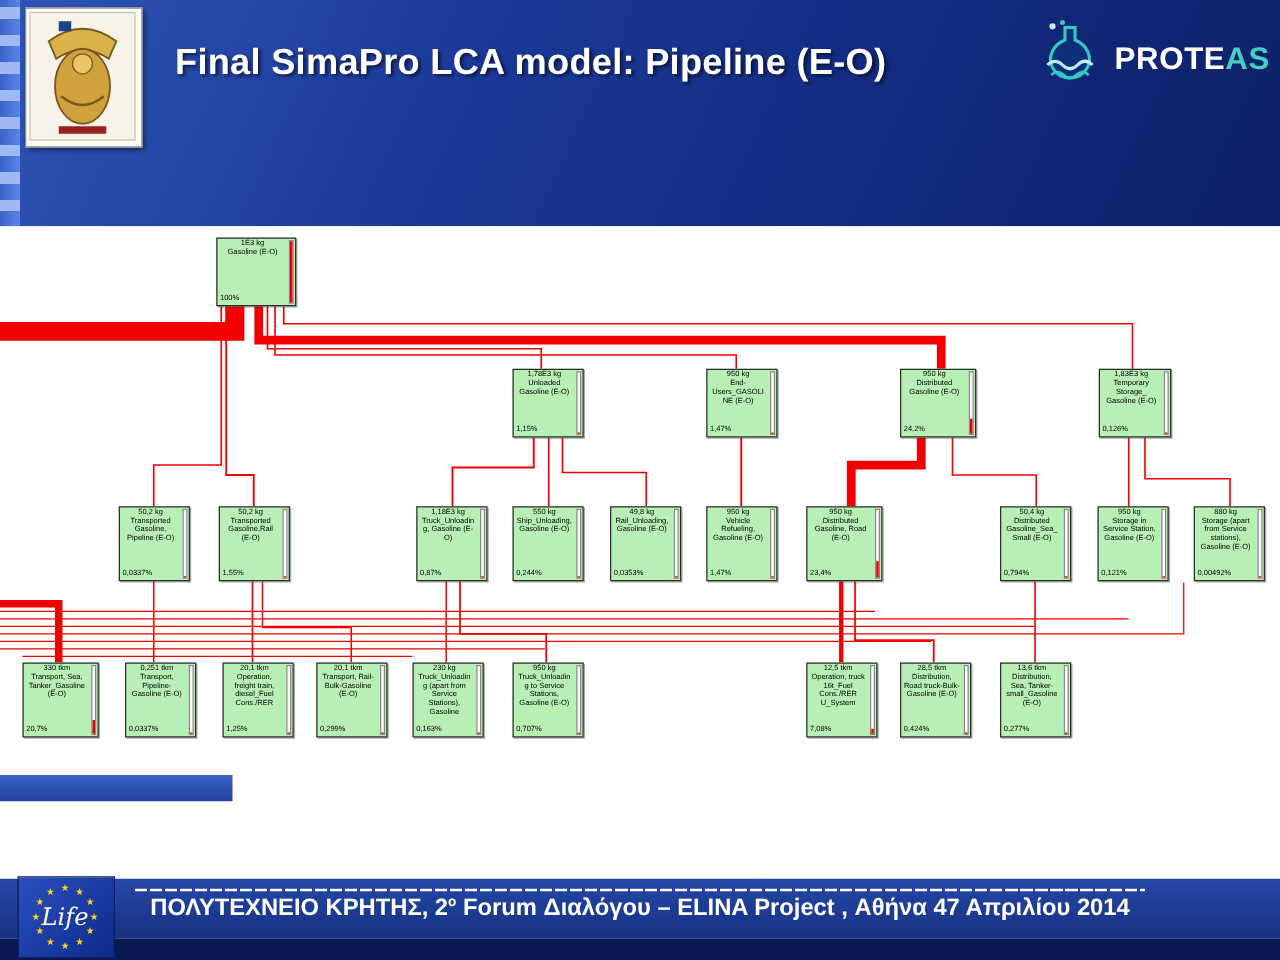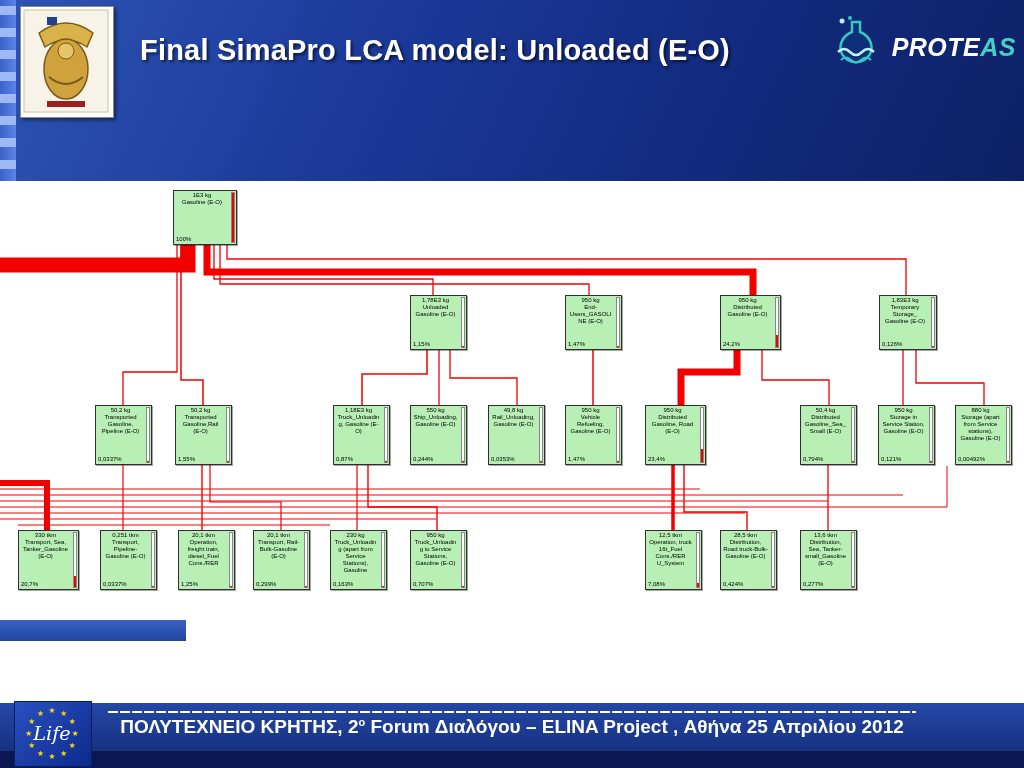--- a/index.html
+++ b/index.html
@@ -11,21 +11,21 @@
     background:linear-gradient(115deg,#2e55b5 0%,#1b3a9a 35%,#122a7e 70%,#0e2166 100%);}
   .left-strip{position:absolute;left:0;top:0;width:16px;height:181px;
     background:linear-gradient(90deg,#3a62c8,#5b84e8);}
   .left-strip::before{content:"";position:absolute;inset:0;
     background:repeating-linear-gradient(180deg,transparent 0 6px,#9fb9f5 6px 15px,transparent 15px 22px);}
   .tuc-logo{position:absolute;left:20px;top:6px;width:92px;height:110px;background:#fdfdf8;
     border:1px solid #8a8a8a;box-shadow:2px 2px 4px rgba(0,0,0,.5);}
   .slide-title{position:absolute;left:140px;top:34px;margin:0;font-size:29px;font-weight:700;
     color:#ffffff;text-shadow:2px 2px 3px rgba(0,0,0,.6);letter-spacing:.2px;}
   .proteas{position:absolute;right:8px;top:14px;display:flex;align-items:center;gap:6px;}
-  .proteas-text{font-size:25px;font-weight:700;letter-spacing:.5px;font-style:italic;}
+  .proteas-text{font-size:25px;font-weight:700;letter-spacing:.5px;}
   .proteas-text .p1{color:#ffffff;}
   .proteas-text .p2{color:#45d0c6;}
 
   
   .canvas{position:absolute;left:0;top:181px;width:1024px;height:522px;background:#ffffff;z-index:0;}
   #links-svg{position:absolute;left:0;top:0;width:1024px;height:768px;z-index:1;pointer-events:none;}
   #diagram-boxes{position:absolute;left:0;top:0;width:1024px;height:768px;z-index:2;}
   .blue-strip{position:absolute;left:0;top:620px;width:186px;height:21px;
     background:linear-gradient(180deg,#3a62c8,#20449e);z-index:3;}
 
@@ -63,21 +63,21 @@
         <rect x="3" y="3" width="84" height="102" fill="#f7f3e8" stroke="#c9c2ad"></rect>
         <path d="M18 26 Q45 6 72 26 L66 40 Q45 26 24 40 Z" fill="#d9b24a" stroke="#7a5a1a" stroke-width="1.5"></path>
         <ellipse cx="45" cy="62" rx="22" ry="30" fill="#cfa23e" stroke="#7a5a1a" stroke-width="1.5"></ellipse>
         <circle cx="45" cy="44" r="8" fill="#e7c569" stroke="#7a5a1a"></circle>
         <path d="M28 70 Q45 84 62 70" stroke="#7a5a1a" stroke-width="2" fill="none"></path>
         <rect x="26" y="94" width="38" height="6" fill="#9a1f1f"></rect>
         <rect x="26" y="10" width="10" height="8" fill="#20418c"></rect>
       </svg>
     </div>
 
-    <h1 class="slide-title">Final SimaPro LCA model: Unloaded (E-O)</h1>
+    <h1 class="slide-title">Final SimaPro LCA model: Pipeline (E-O)</h1>
 
     <div class="proteas">
       <svg width="56" height="66" viewBox="0 0 56 66">
         <circle cx="12" cy="7" r="2.5" fill="#bfeef2"></circle>
         <circle cx="20" cy="4" r="2" fill="#35c9bf"></circle>
         <path d="M22 8 h8 v10 c10 4 14 14 10 22 a16 16 0 0 1 -28 0 c-4 -8 0 -18 10 -22 z" fill="#0d2f7a" stroke="#35c9bf" stroke-width="2.5"></path>
         <path d="M8 38 q6 -6 12 0 t12 0 t12 0" stroke="#bfeef2" stroke-width="2.5" fill="none"></path>
         <path d="M11 46 q5 -5 10 0 t10 0 t10 0" stroke="#35c9bf" stroke-width="2" fill="none"></path>
       </svg>
       <div class="proteas-text"><span class="p1">PROTE</span><span class="p2">AS</span></div>
@@ -309,21 +309,21 @@
         <div class="pct">0,277%</div>
         <div class="track">
           <i style="height:1px"></i>
         </div>
       </div>
     </div>
   <div class="blue-strip" style="z-index:3;position:absolute;"></div>
 
   <div class="footer">
     <div class="footer-rule"></div>
-    <div class="footer-text"><span>ΠΟΛΥΤΕΧΝΕΙΟ ΚΡΗΤΗΣ, 2</span><sup>ο</sup><span> Forum Διαλόγου – ELINA Project , Αθήνα 25 Απριλίου 2012</span></div>
+    <div class="footer-text"><span>ΠΟΛΥΤΕΧΝΕΙΟ ΚΡΗΤΗΣ, 2</span><sup>ο</sup><span> Forum Διαλόγου – ELINA Project , Αθήνα 47 Απριλίου 2014</span></div>
   </div>
   <div class="bottom-strip"></div>
 
   <div class="life-logo">
     <svg id="life-svg" width="74" height="62" viewBox="0 0 76 64">
       <text x="38" y="39" text-anchor="middle" font-size="20" font-style="italic" font-family="DejaVu Serif, serif" fill="#ffffff">Life</text>
     <text x="38.0" y="11.0" text-anchor="middle" font-size="8" fill="#ffd617">★</text>
         <text x="50.0" y="14.2" text-anchor="middle" font-size="8" fill="#ffd617">★</text>
         <text x="58.8" y="23.0" text-anchor="middle" font-size="8" fill="#ffd617">★</text>
         <text x="62.0" y="35.0" text-anchor="middle" font-size="8" fill="#ffd617">★</text>

